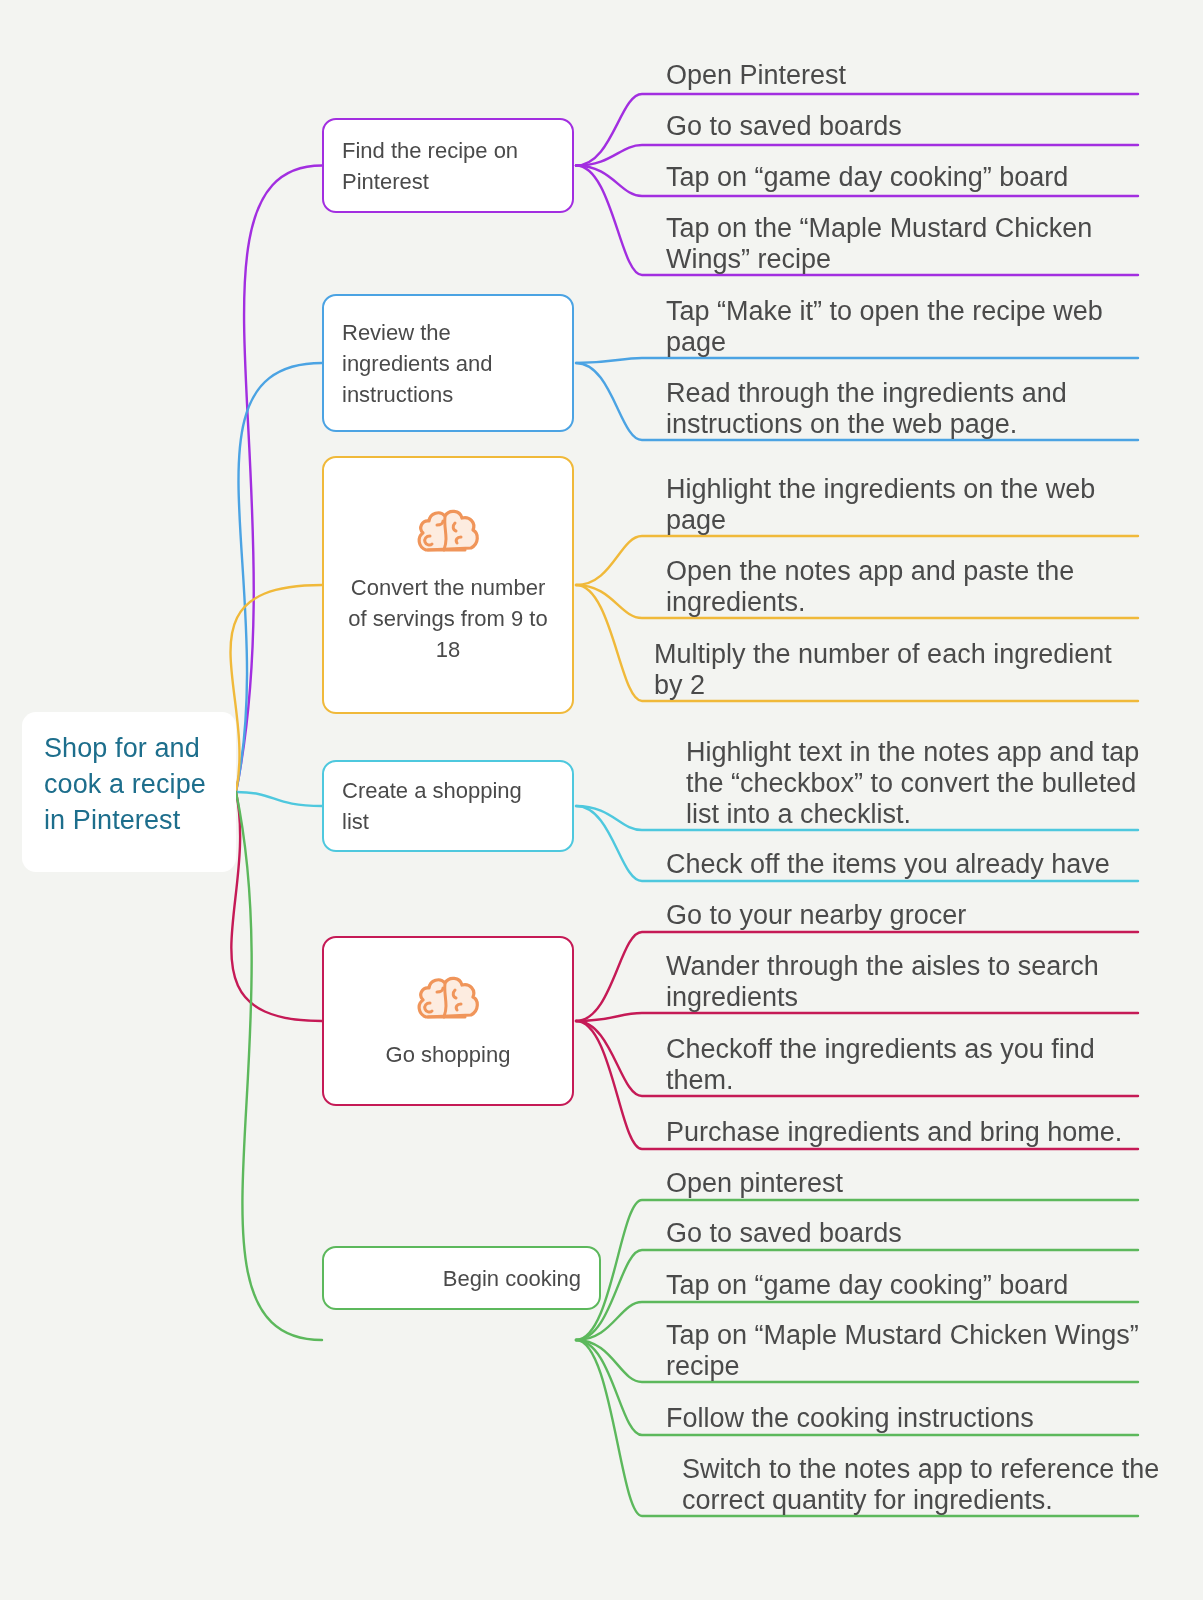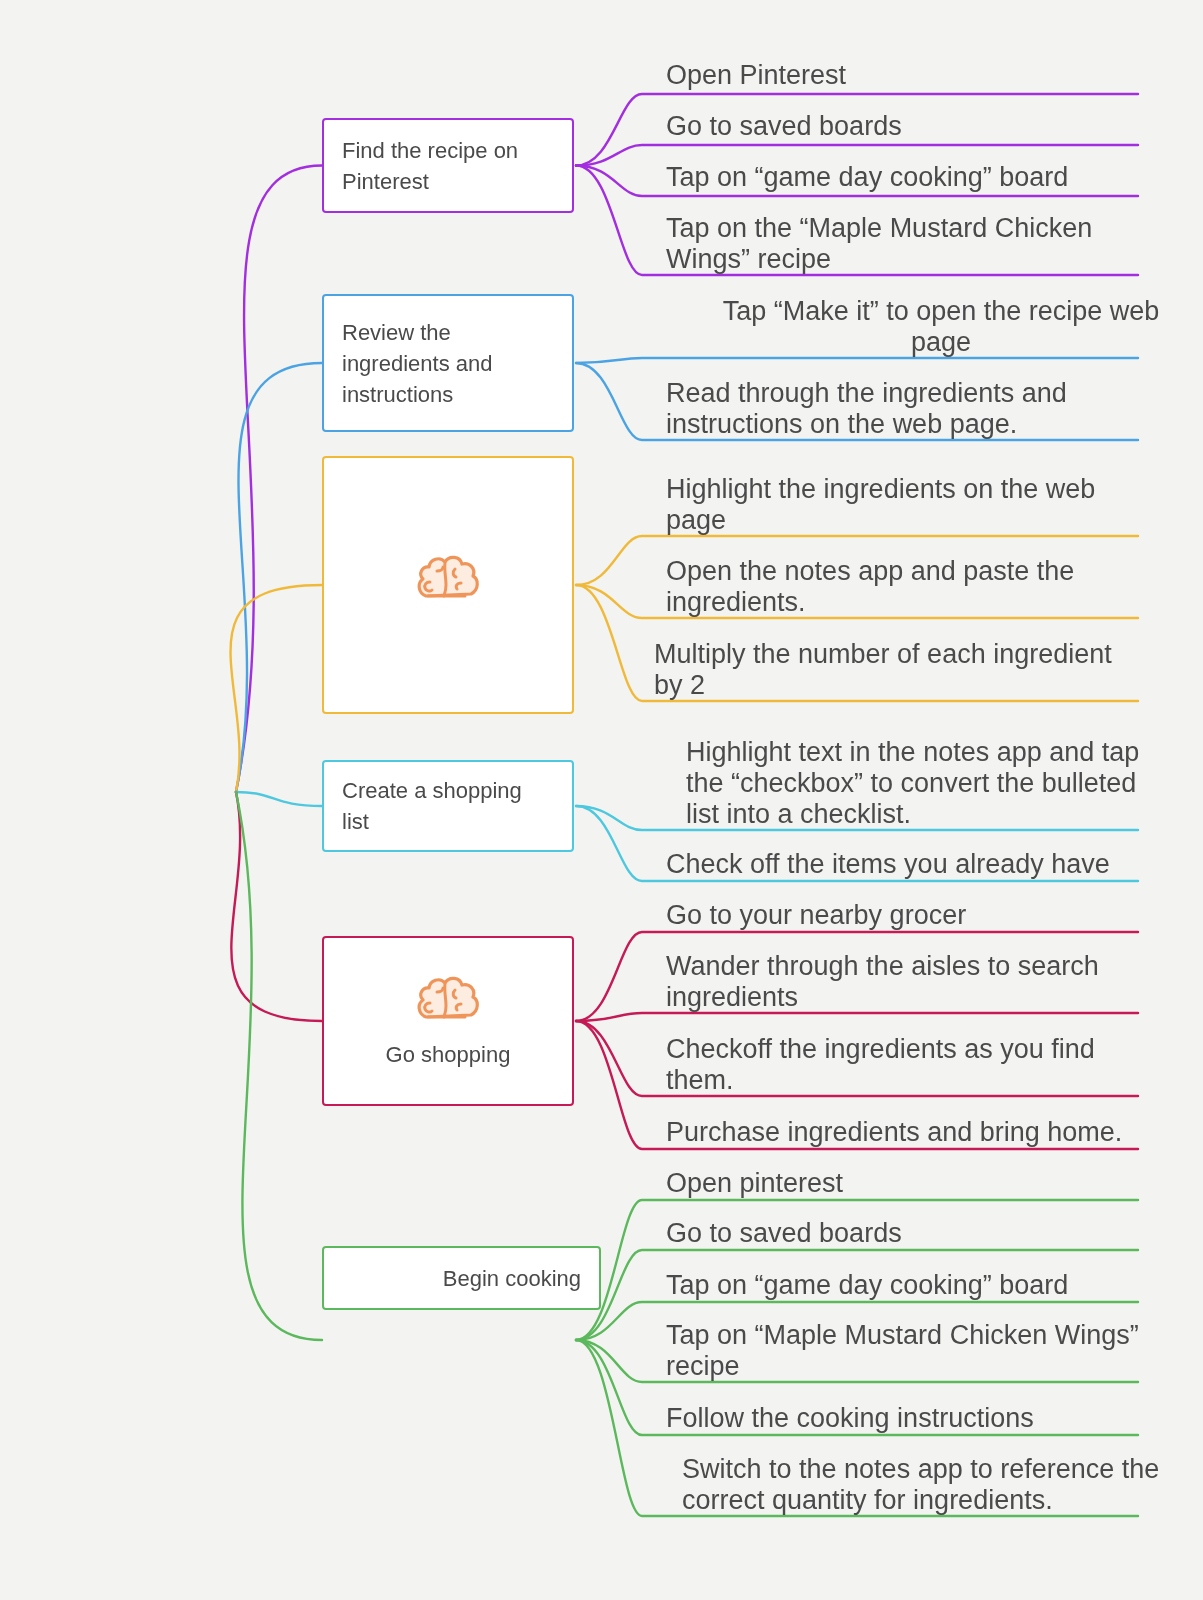--- a/index.html
+++ b/index.html
@@ -40,21 +40,21 @@
     font-size: 27px;
     line-height: 36px;
     letter-spacing: 0.1px;
   }
 
   
   .topic {
     position: absolute;
     background: #ffffff;
     border: 2px solid #4d7c0f;
-    border-radius: 4px;
+    border-radius: 14px;
     box-sizing: border-box;
     z-index: 4;
     display: flex;
     flex-direction: column;
     justify-content: center;
   }
   .topic .topic-text {
     color: #4a4a4a;
     font-size: 22px;
     line-height: 31px;
@@ -108,20 +108,23 @@
       <path d="M576,1021 C612.3,1021 620,1149 642,1149 L1138,1149" fill="none" stroke="#c51a56" stroke-width="2.4" stroke-linecap="round"></path>
       <path d="M236,792 C290.8,1055.04 172,1340 322,1340" fill="none" stroke="#5cb85c" stroke-width="2.4" stroke-linecap="round"></path>
       <path d="M576,1340 C612.3,1340 620,1200 642,1200 L1138,1200" fill="none" stroke="#5cb85c" stroke-width="2.4" stroke-linecap="round"></path>
       <path d="M576,1340 C612.3,1340 620,1250 642,1250 L1138,1250" fill="none" stroke="#5cb85c" stroke-width="2.4" stroke-linecap="round"></path>
       <path d="M576,1340 C612.3,1340 620,1302 642,1302 L1138,1302" fill="none" stroke="#5cb85c" stroke-width="2.4" stroke-linecap="round"></path>
       <path d="M576,1340 C612.3,1340 620,1382 642,1382 L1138,1382" fill="none" stroke="#5cb85c" stroke-width="2.4" stroke-linecap="round"></path>
       <path d="M576,1340 C612.3,1340 620,1435 642,1435 L1138,1435" fill="none" stroke="#5cb85c" stroke-width="2.4" stroke-linecap="round"></path>
       <path d="M576,1340 C612.3,1340 620,1516 642,1516 L1138,1516" fill="none" stroke="#5cb85c" stroke-width="2.4" stroke-linecap="round"></path>
     </svg>
 
+  <div class="root-node">
+    <div class="root-text">Shop for and cook a recipe in Pinterest</div>
+  </div>
 
   <div id="nodes">
       <div class="topic" style="left: 322px; top: 118px; width: 252px; height: 95px; border-color: rgb(162, 46, 224);">
         <div class="topic-text">Find the recipe on Pinterest</div>
       </div>
       <div class="topic" style="left: 322px; top: 294px; width: 252px; height: 138px; border-color: rgb(75, 163, 227);">
         <div class="topic-text">Review the ingredients and instructions</div>
       </div>
       <div class="topic center center" style="left: 322px; top: 456px; width: 252px; height: 258px; border-color: rgb(240, 185, 58);">
         <span class="brainwrap">
@@ -129,20 +132,21 @@
             <path d="M11 44 C3 41 2 31 8 27 C3 22 7 14 14 15 C15 7 25 4 30 10 C34 3 45 4 47 12 C55 10 61 17 58 24 C64 27 64 38 56 42 Z" fill="#fdece0" stroke="#f0955a" stroke-width="3.2" stroke-linejoin="round"></path>
             <path d="M30 11 C29 18 31 25 31 33 C31 38 30 41 29 44" fill="none" stroke="#f0955a" stroke-width="3" stroke-linecap="round"></path>
             <path d="M15 30 C11 30 9 33 10 36 C11 39 15 40 17 38" fill="none" stroke="#f0955a" stroke-width="3" stroke-linecap="round"></path>
             <path d="M22 19 C26 19 28 17 28 15" fill="none" stroke="#f0955a" stroke-width="3" stroke-linecap="round"></path>
             <path d="M40 17 C37 20 38 24 41 25" fill="none" stroke="#f0955a" stroke-width="3" stroke-linecap="round"></path>
             <path d="M46 31 C42 31 40 34 42 37" fill="none" stroke="#f0955a" stroke-width="3" stroke-linecap="round"></path>
             <path d="M13 44 L50 44" fill="none" stroke="#f0955a" stroke-width="3" stroke-linecap="round"></path>
           </svg>
         </span>
         <div style="height:14px"></div>
+        <div class="topic-text">Convert the number of servings from 9 to 18</div>
       </div>
       <div class="topic" style="left: 322px; top: 760px; width: 252px; height: 92px; border-color: rgb(78, 200, 222);">
         <div class="topic-text">Create a shopping list</div>
       </div>
       <div class="topic center" style="left: 322px; top: 936px; width: 252px; height: 170px; border-color: rgb(197, 26, 86);">
         <span class="brainwrap">
           <svg width="66" height="52" viewBox="0 0 66 52" xmlns="http://www.w3.org/2000/svg">
             <path d="M11 44 C3 41 2 31 8 27 C3 22 7 14 14 15 C15 7 25 4 30 10 C34 3 45 4 47 12 C55 10 61 17 58 24 C64 27 64 38 56 42 Z" fill="#fdece0" stroke="#f0955a" stroke-width="3.2" stroke-linejoin="round"></path>
             <path d="M30 11 C29 18 31 25 31 33 C31 38 30 41 29 44" fill="none" stroke="#f0955a" stroke-width="3" stroke-linecap="round"></path>
             <path d="M15 30 C11 30 9 33 10 36 C11 39 15 40 17 38" fill="none" stroke="#f0955a" stroke-width="3" stroke-linecap="round"></path>
@@ -163,21 +167,21 @@
       </div>
       <div class="leaf" style="left: 666px; top: 111px; width: 478px;">
         <div class="leaf-text">Go to saved boards</div>
       </div>
       <div class="leaf" style="left: 666px; top: 162px; width: 478px;">
         <div class="leaf-text">Tap on “game day cooking” board</div>
       </div>
       <div class="leaf" style="left: 666px; top: 213px; width: 478px;">
         <div class="leaf-text">Tap on the “Maple Mustard Chicken Wings” recipe</div>
       </div>
-      <div class="leaf" style="left: 702px; top: 296px; width: 478px; text-align: center;">
+      <div class="leaf" style="left: 666px; top: 296px; width: 478px;">
         <div class="leaf-text">Tap “Make it” to open the recipe web page</div>
       </div>
       <div class="leaf" style="left: 666px; top: 378px; width: 478px;">
         <div class="leaf-text">Read through the ingredients and instructions on the web page.</div>
       </div>
       <div class="leaf" style="left: 666px; top: 474px; width: 478px;">
         <div class="leaf-text">Highlight the ingredients on the web page</div>
       </div>
       <div class="leaf" style="left: 666px; top: 556px; width: 478px;">
         <div class="leaf-text">Open the notes app and paste the ingredients.</div>

